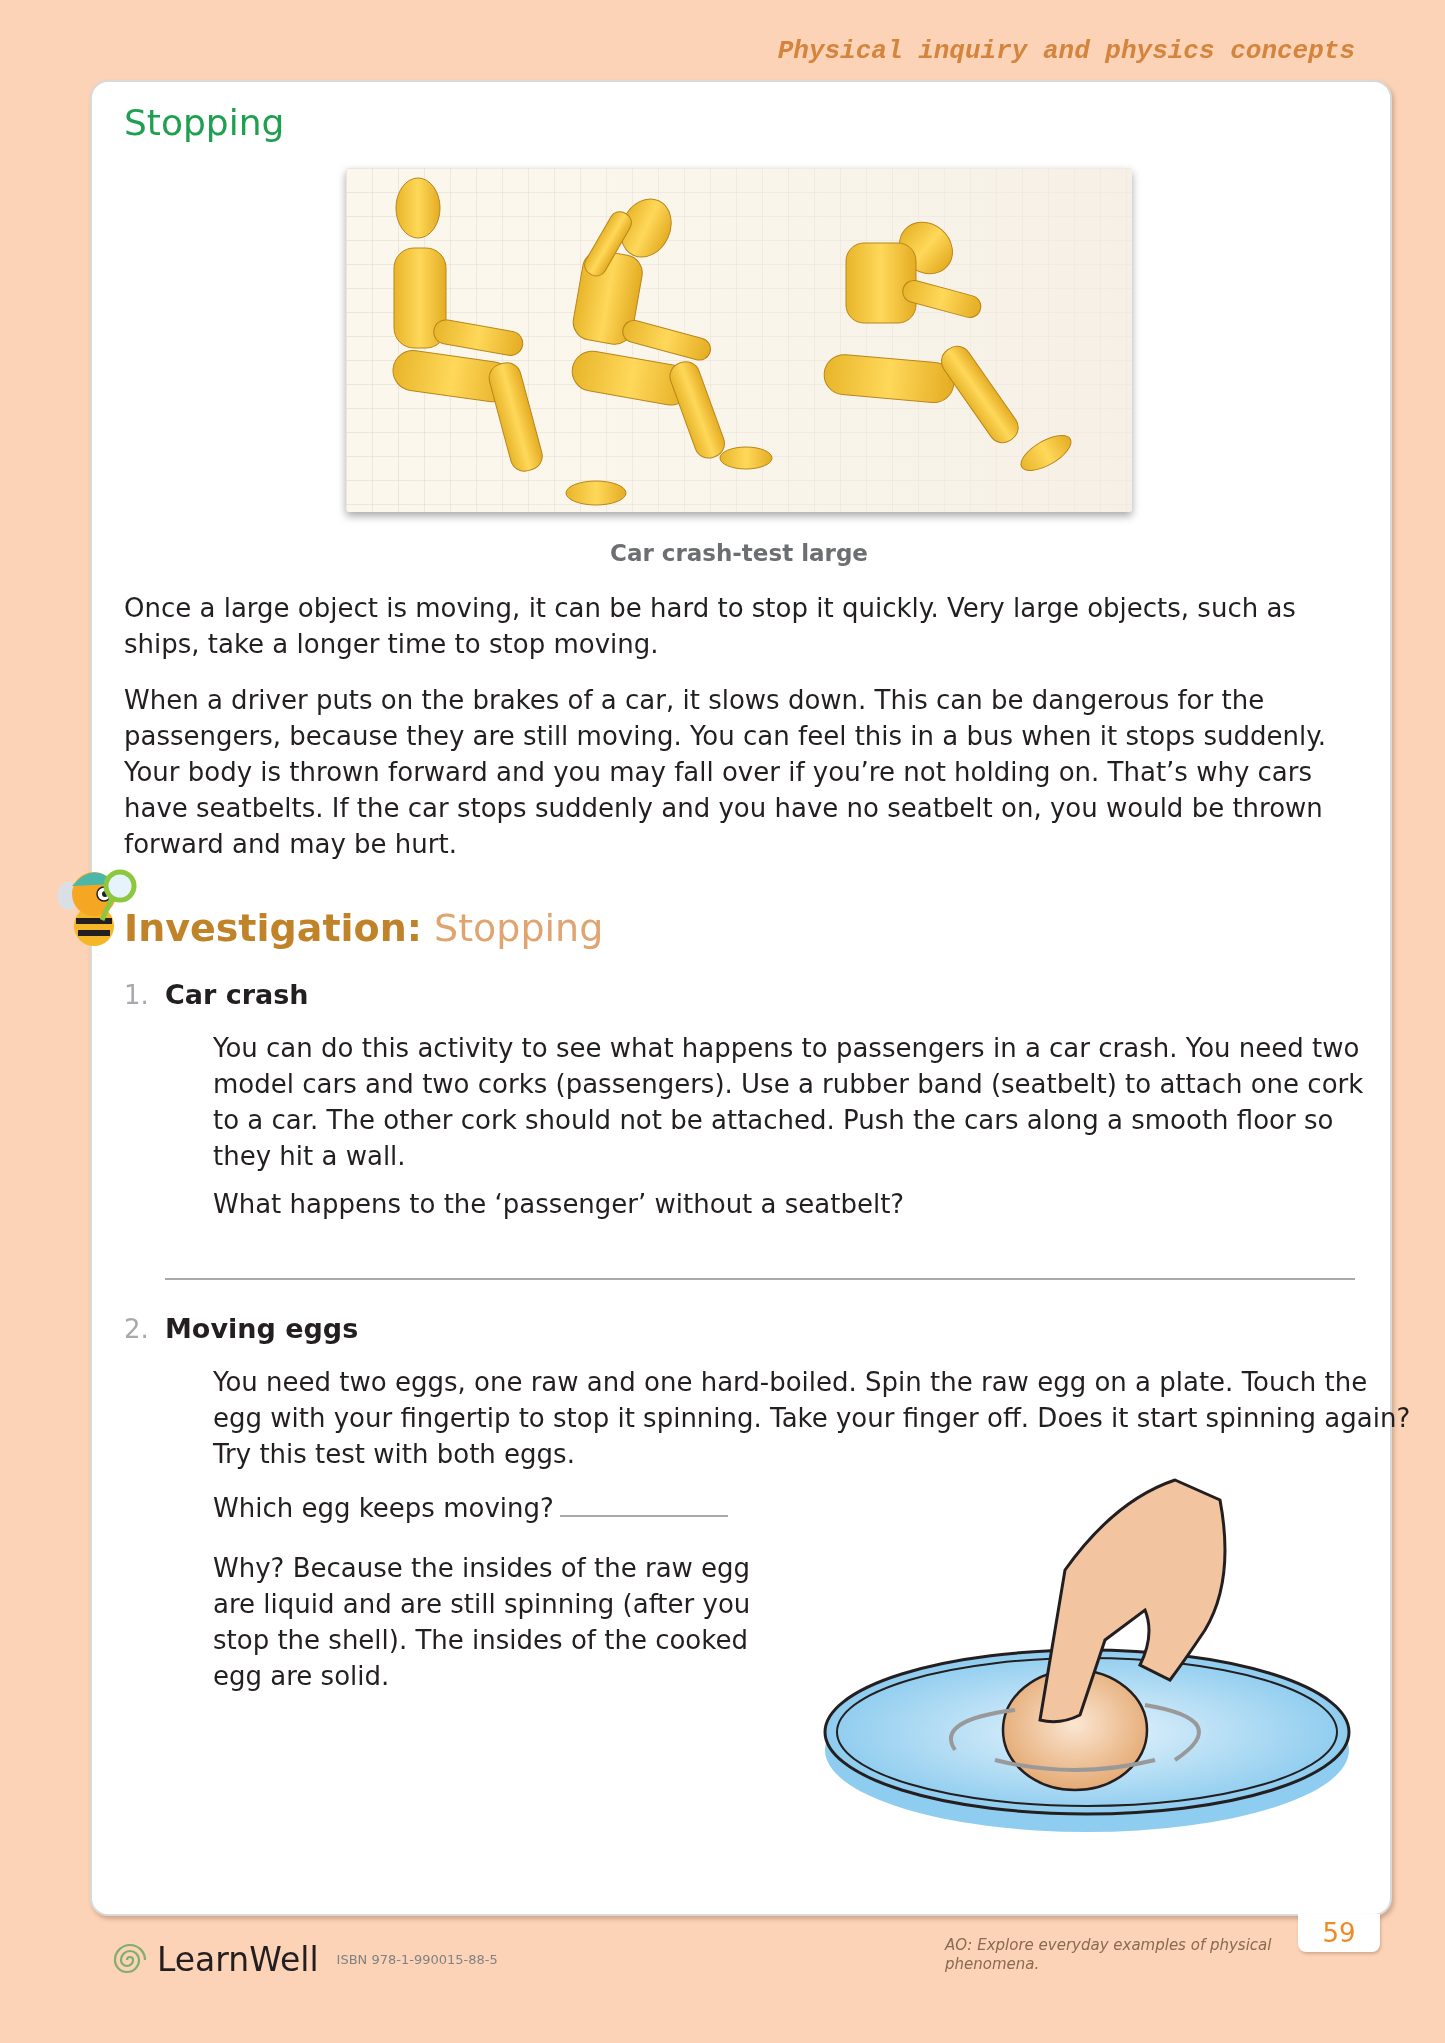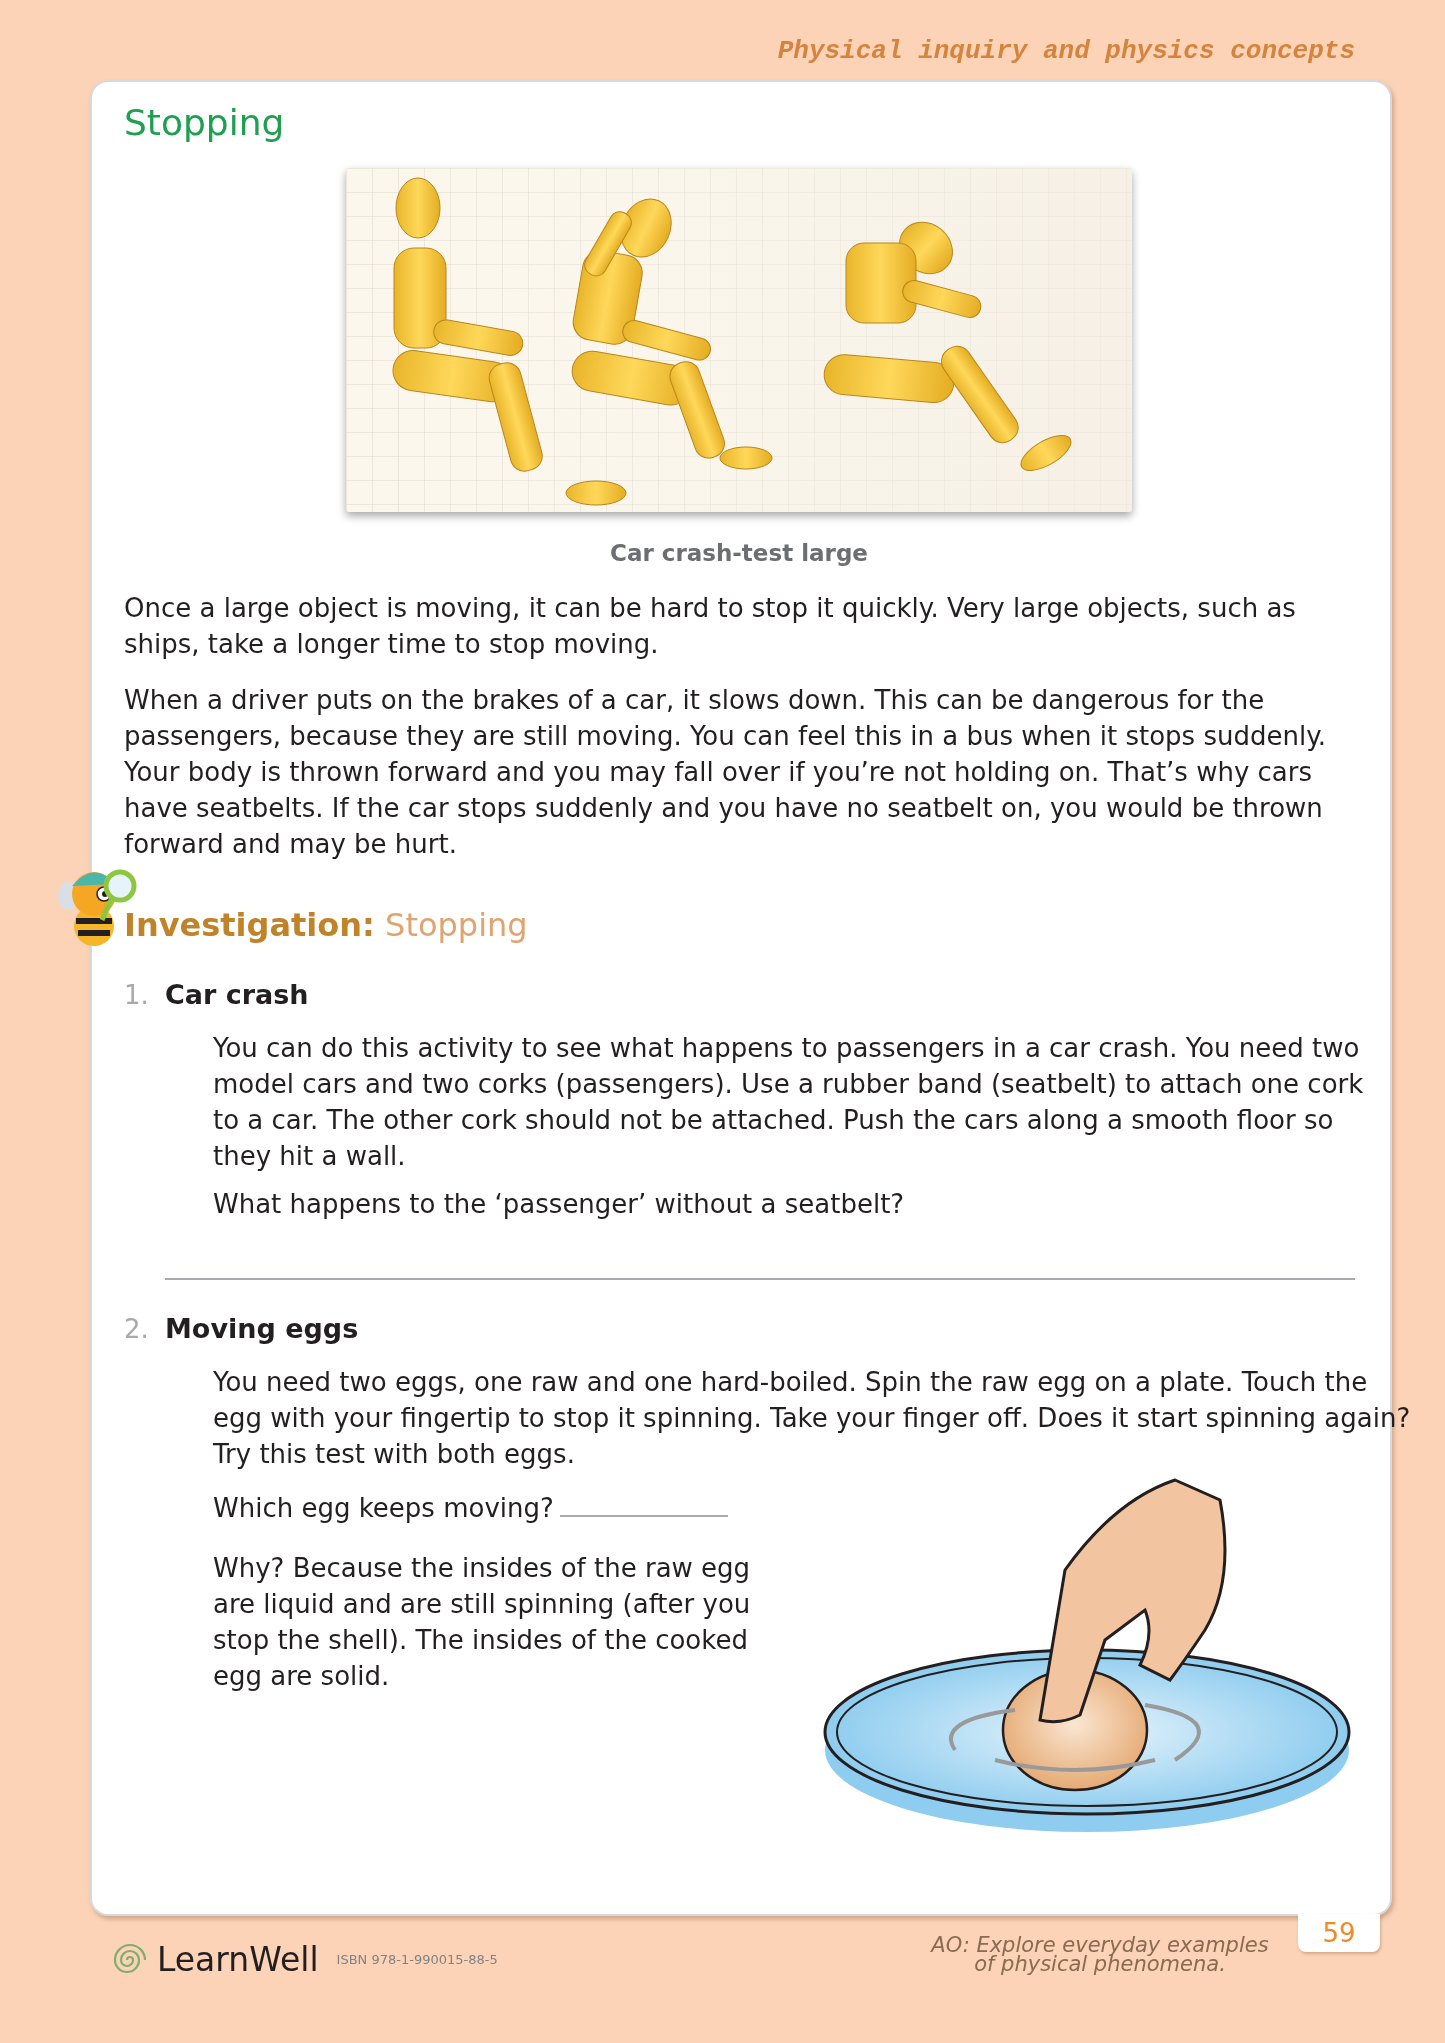--- a/index.html
+++ b/index.html
@@ -42,21 +42,21 @@
   .caption {
     position: absolute; left: 346px; width: 786px; top: 540px;
     text-align: center; color: #6d6e71; font-size: 23px; font-weight: bold;
   }
   .para {
     position: absolute; left: 124px; width: 1240px;
     font-size: 26px; line-height: 36px; color: #231f20;
   }
   .inv-heading {
     position: absolute; left: 124px; top: 906px;
-    font-size: 32px;
+    font-size: 38px;
   }
   .inv-heading .label { color: #c0832a; font-weight: bold; }
   .inv-heading .topic { color: #e0a470; }
   .bee { position: absolute; left: 54px; top: 856px; width: 90px; height: 95px; }
   .num {
     position: absolute; left: 124px; font-size: 26px; color: #a7a9ac;
   }
   .item-title {
     position: absolute; left: 165px; font-size: 27px; font-weight: bold; color: #231f20;
   }
@@ -68,22 +68,22 @@
     border-top: 2px solid #a7a9ac; height: 0;
   }
   .inline-line {
     display: inline-block; width: 168px; border-bottom: 2px solid #a7a9ac; height: 0; vertical-align: baseline; margin-left: 6px;
   }
   .egg-illus { position: absolute; left: 815px; top: 1460px; width: 560px; height: 380px; }
   .footer-logo { position: absolute; left: 112px; top: 1940px; display: flex; align-items: center; }
   .footer-logo .brand { font-size: 33px; color: #231f20; margin-left: 9px; }
   .footer-logo .isbn { font-size: 13px; color: #808285; margin-left: 18px; }
   .ao {
-    position: absolute; left: 920px; top: 1936px; width: 360px;
-    font-style: italic; font-size: 21px; color: #8a6a50; line-height: 19px; text-align: center;
+    position: absolute; left: 945px; top: 1936px; width: 360px;
+    font-style: italic; font-size: 15px; color: #8a6a50; line-height: 19px;
   }
   .page-tab {
     position: absolute; left: 1298px; top: 1914px; width: 82px; height: 38px;
     background: #fff; border-radius: 0 0 8px 8px;
     box-shadow: 1px 2px 3px rgba(120,80,50,0.3);
     text-align: center; color: #f08a24; font-size: 26px; line-height: 38px;
   }
 </style>
 </head>
 <body>

